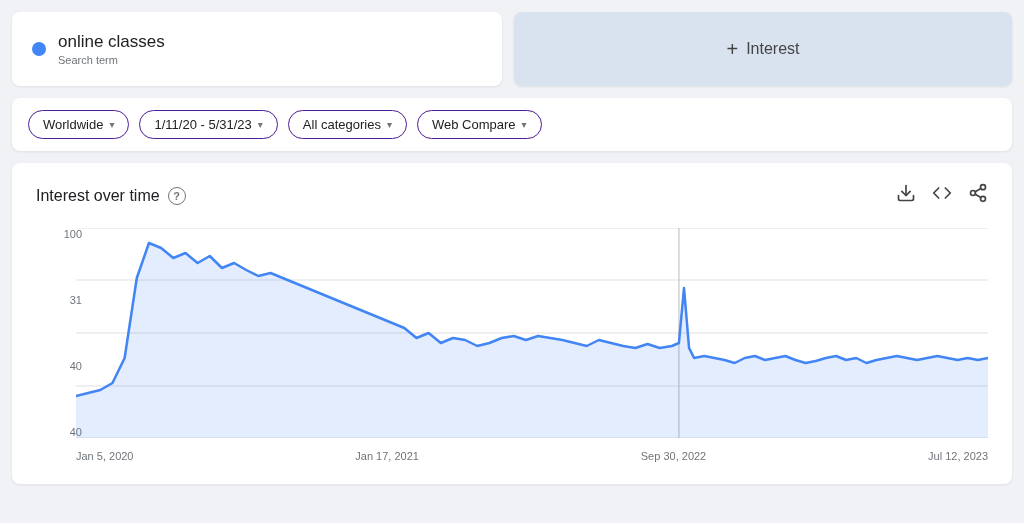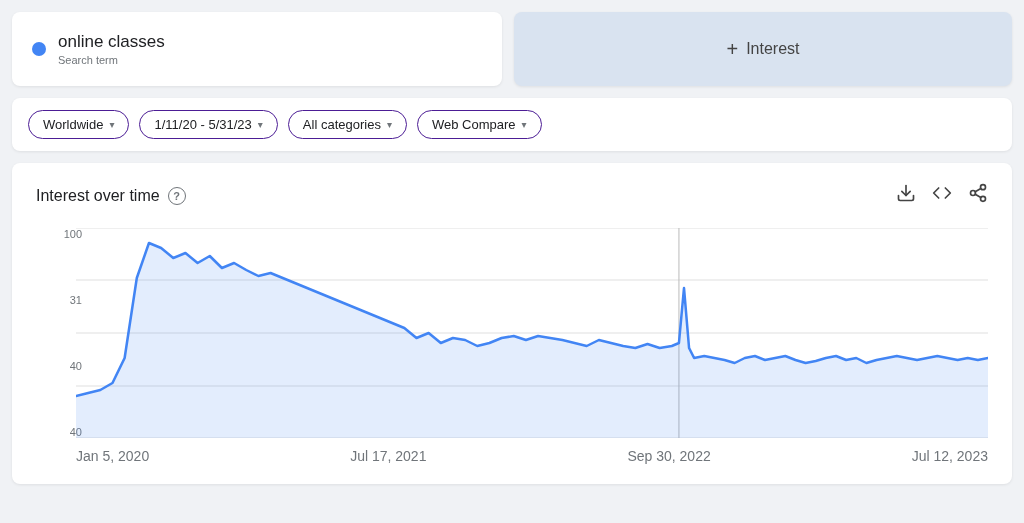--- a/index.html
+++ b/index.html
@@ -197,21 +197,21 @@
       left: 40px;
       right: 0;
       bottom: 0;
       height: 24px;
       display: flex;
       justify-content: space-between;
       align-items: center;
     }
 
     .x-label {
-      font-size: 14px;
+      font-size: 11px;
       color: #70757a;
     }
 
     svg.chart-svg {
       width: 100%;
       height: 100%;
     }
   </style>
 </head>
 <body>
@@ -471,18 +471,18 @@
           L 860,130
           L 870,132
           L 880,130
           L 890,132
           L 900,130" fill="none" stroke="#4285f4" stroke-width="2.5" stroke-linejoin="round" stroke-linecap="round"></path>
       </svg>
     </div>
 
     <div class="x-axis-labels">
       <span class="x-label">Jan 5, 2020</span>
-      <span class="x-label">Jul 17, 2021</span>
+      <span class="x-label">Jan 17, 2021</span>
       <span class="x-label">Sep 30, 2022</span>
       <span class="x-label">Jul 12, 2023</span>
     </div>
   </div>
 </div>
 
 </body></html>

